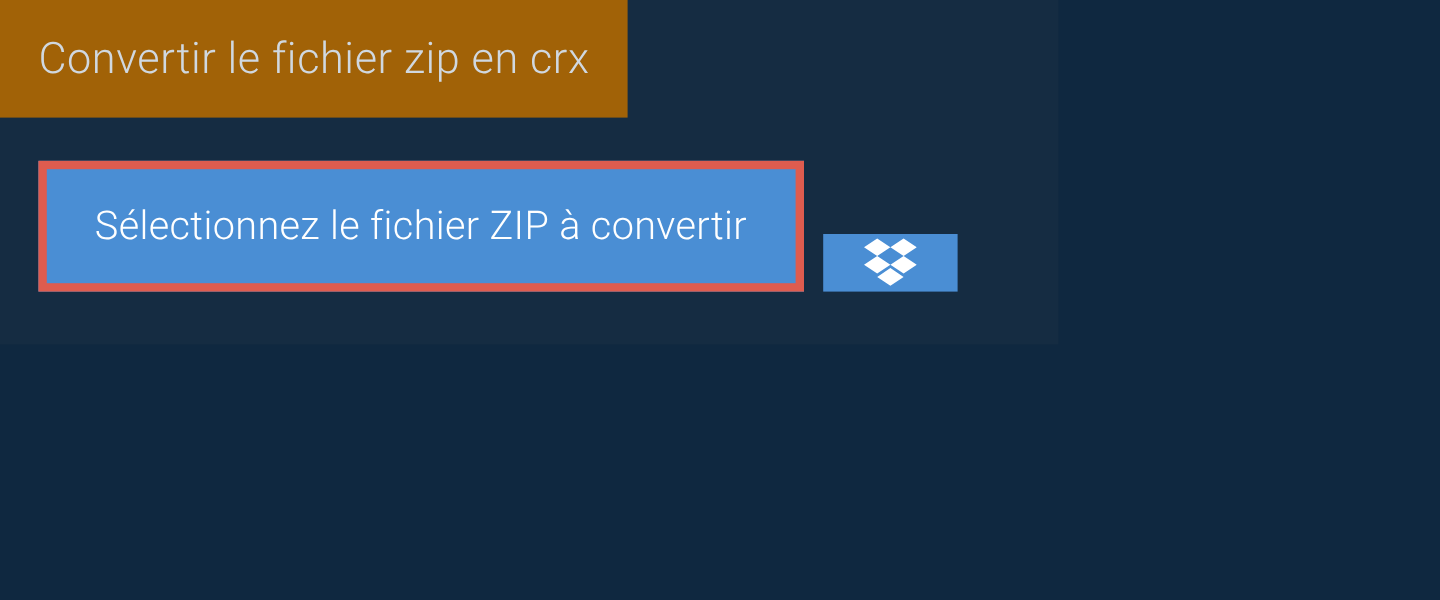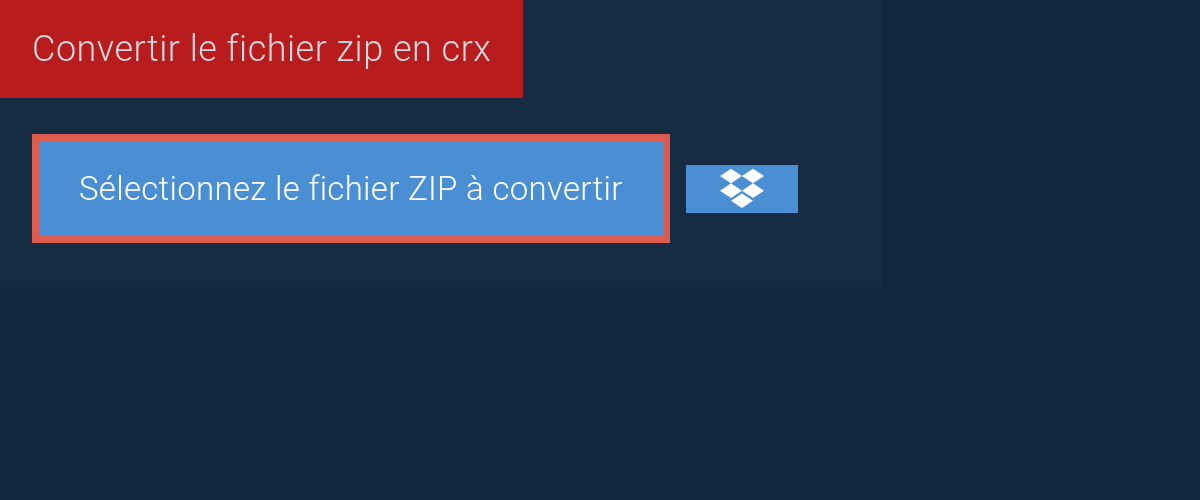--- a/index.html
+++ b/index.html
@@ -13,33 +13,33 @@
       background-color: #0f2840;
       font-family: -apple-system, BlinkMacSystemFont, "Segoe UI", Roboto, Helvetica, Arial, sans-serif;
       overflow: hidden;
     }
     .panel {
       background-color: #152c42;
       width: 882px;
       margin-top: 0;
     }
     .header-tab {
-      background-color: #b91c1c;
+      background-color: #a16207;
       color: #d0d8e0;
       font-size: 36px;
       font-weight: 300;
       padding: 28px 32px;
       display: inline-block;
       letter-spacing: 0.5px;
     }
     .button-area {
       padding: 36px 32px 44px 32px;
       display: flex;
       gap: 16px;
-      align-items: center;
+      align-items: flex-end;
     }
     .select-file-button {
       background-color: #4a8ed4;
       border: 7px solid #de5c4f;
       color: #ffffff;
       font-size: 33px;
       font-weight: 300;
       padding: 28px 40px;
       flex: 0 0 auto;
       display: flex;

